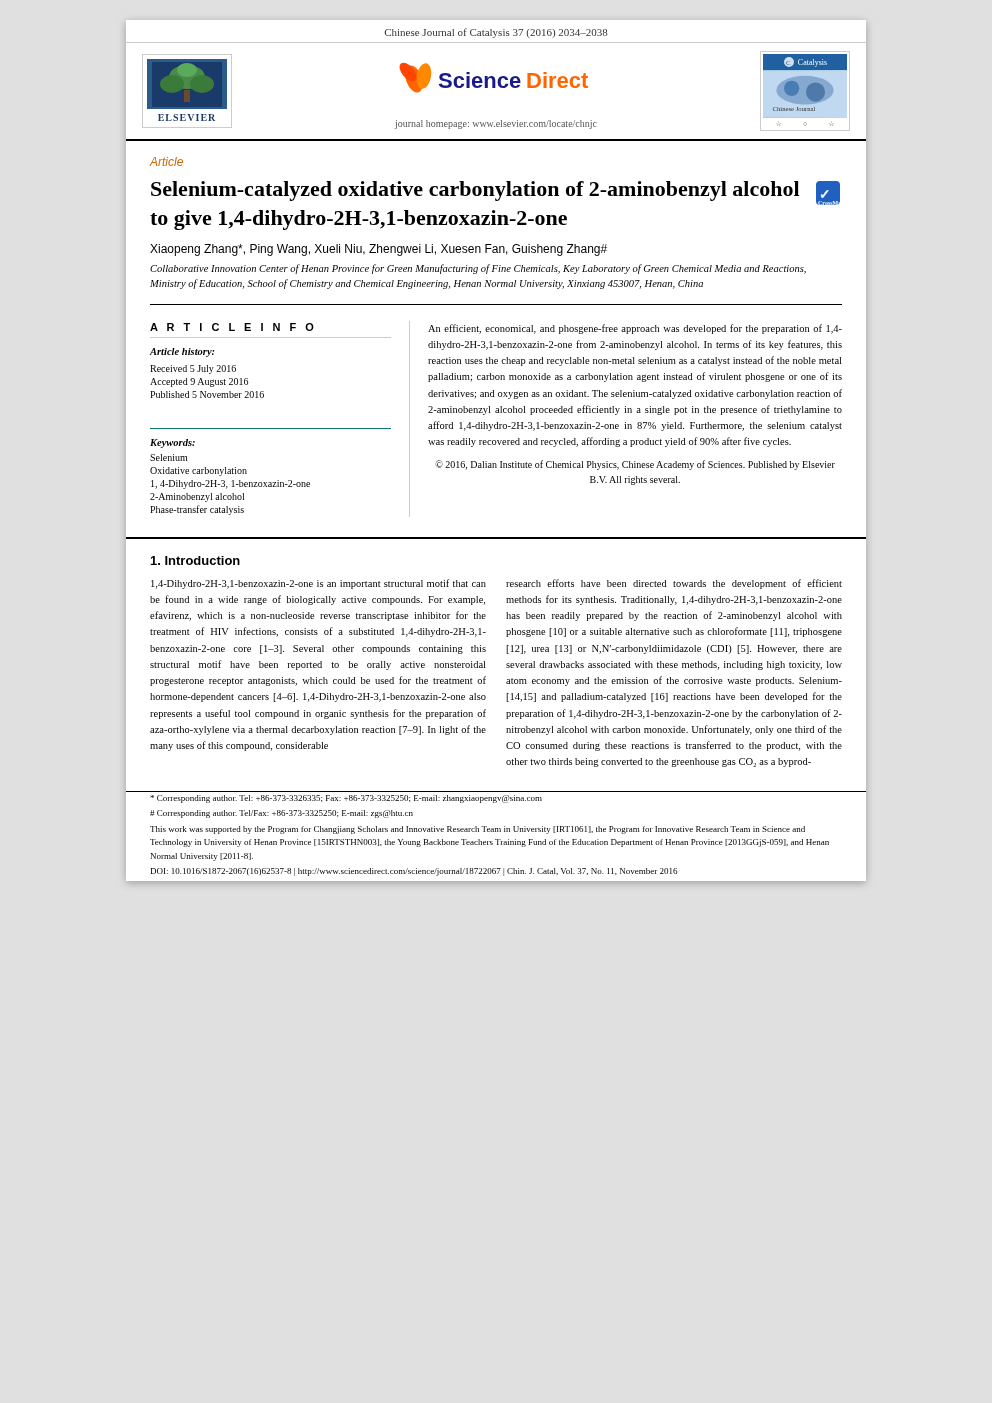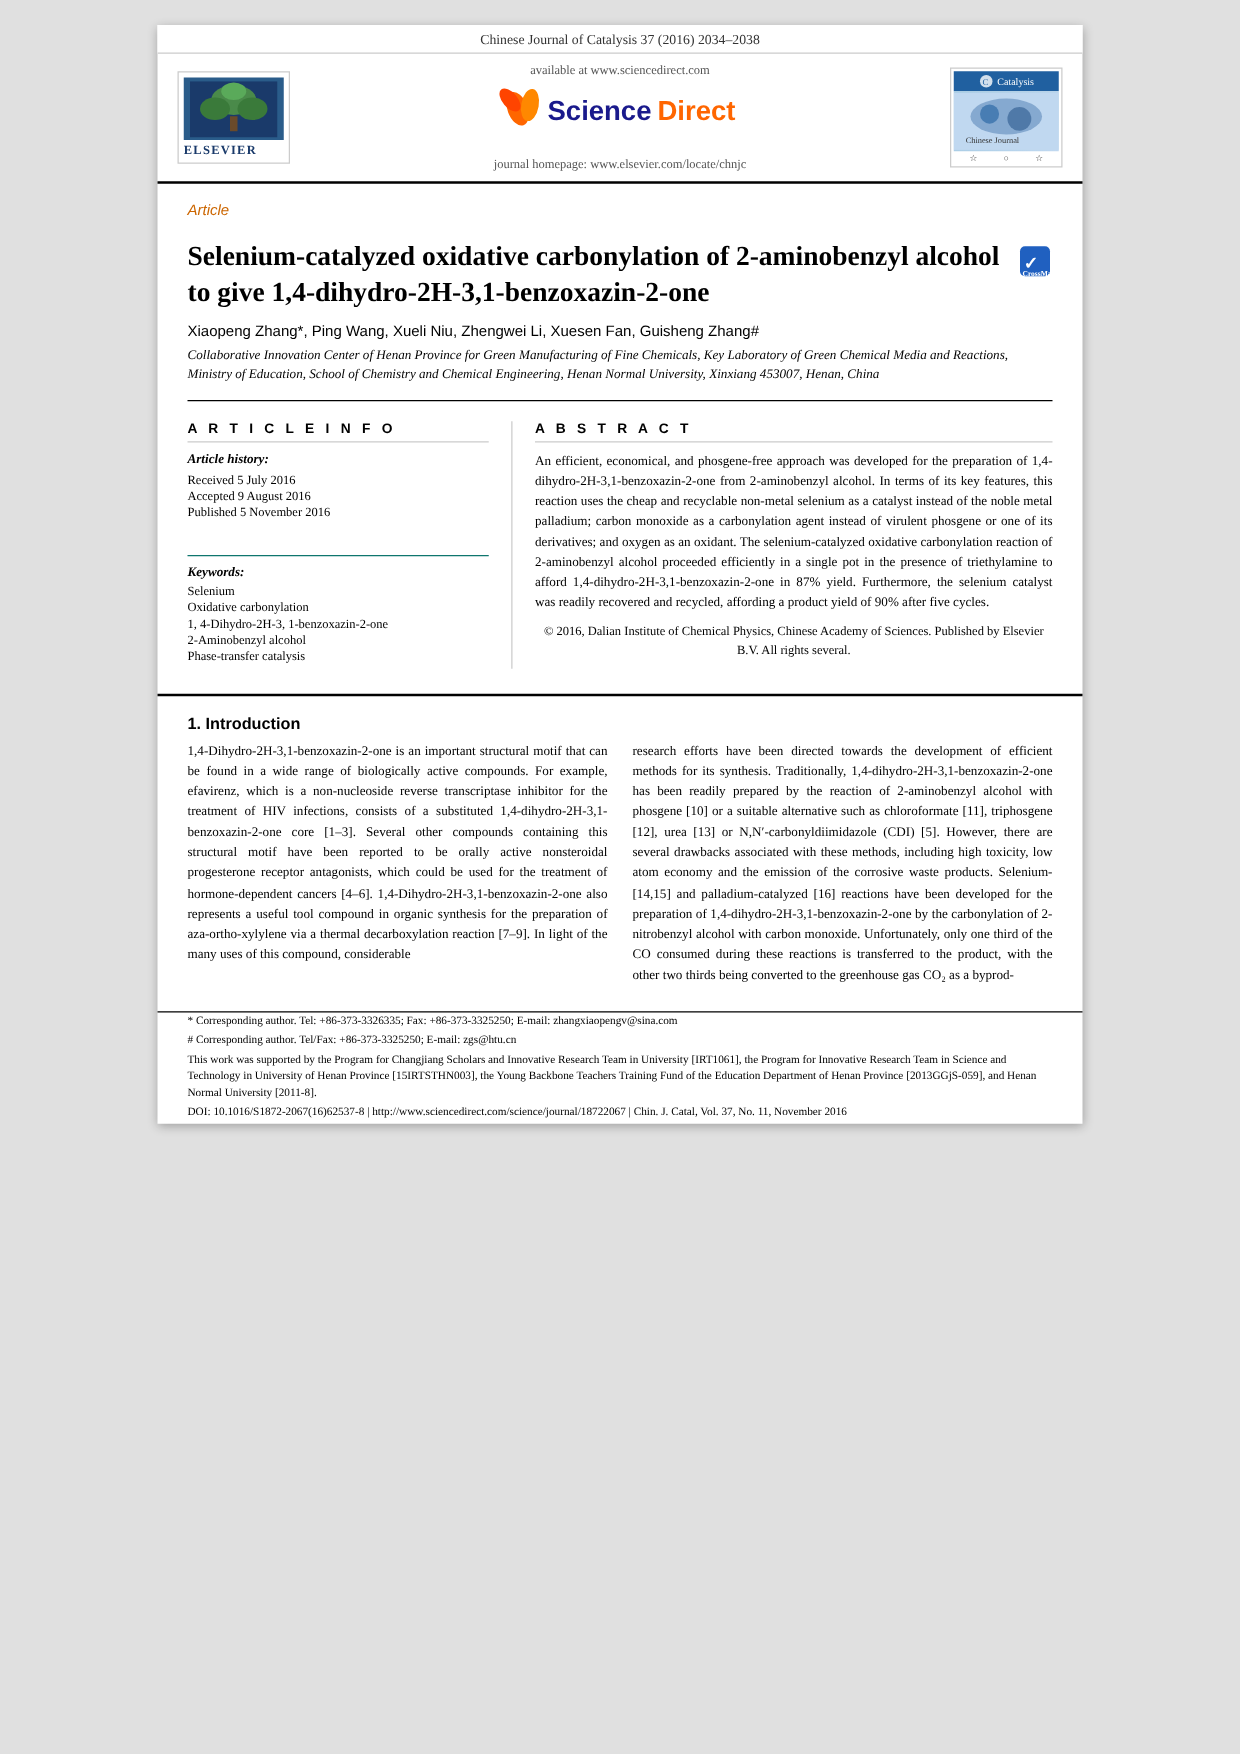--- a/index.html
+++ b/index.html
@@ -29,20 +29,21 @@
       display: flex;
       align-items: center;
       padding: 8px 16px;
       border-bottom: 2px solid #000;
       gap: 10px;
     }
     .elsevier-logo {
       width: 90px;
       display: flex;
       flex-direction: column;
+      align-items: center;
       border: 1px solid #ccc;
       padding: 4px;
       flex-shrink: 0;
     }
     .elsevier-logo .tree-img {
       width: 80px;
       height: 50px;
       background: #2a5c8a;
       display: flex;
       align-items: center;
@@ -116,21 +117,21 @@
       color: #333;
     }
 
     .article-section {
       padding: 14px 24px 10px 24px;
     }
     .article-label {
       color: #cc6600;
       font-size: 12px;
       font-style: italic;
-      margin-bottom: 16px;
+      margin-bottom: 6px;
       font-family: Arial, sans-serif;
     }
     .article-title {
       font-size: 22px;
       font-weight: bold;
       color: #000;
       line-height: 1.3;
       margin-bottom: 10px;
       display: flex;
       align-items: flex-start;
@@ -284,21 +285,20 @@
           <ellipse cx="20" cy="22" rx="12" ry="9" fill="#3a7a3a"></ellipse>
           <ellipse cx="50" cy="22" rx="12" ry="9" fill="#3a7a3a"></ellipse>
           <rect x="32" y="28" width="6" height="12" fill="#6a4a2a"></rect>
           <ellipse cx="35" cy="8" rx="10" ry="7" fill="#5aaa5a"></ellipse>
         </svg>
       </div>
       <div class="elsevier-text">ELSEVIER</div>
     </div>
 
     <div class="header-center">
-      <div class="available">available at www.sciencedirect.com</div>
       <div class="sd-logo-wrapper">
         <svg width="200" height="38" viewBox="0 0 200 38">
 
           <ellipse cx="18" cy="19" rx="8" ry="14" fill="#FF6600" transform="rotate(-20 18 19)"></ellipse>
           <ellipse cx="28" cy="16" rx="7" ry="13" fill="#FF8800" transform="rotate(10 28 16)"></ellipse>
           <ellipse cx="12" cy="12" rx="6" ry="11" fill="#FF4400" transform="rotate(-40 12 12)"></ellipse>
           <text x="42" y="28" font-family="Arial, sans-serif" font-size="22" font-weight="bold" fill="#1a1a8c">Science</text>
           <text x="130" y="28" font-family="Arial, sans-serif" font-size="22" font-weight="bold" fill="#FF6600">Direct</text>
         </svg>
       </div>
@@ -355,21 +355,20 @@
           <div class="kw-label">Keywords:</div>
           <div class="kw-item">Selenium</div>
           <div class="kw-item">Oxidative carbonylation</div>
           <div class="kw-item">1, 4-Dihydro-2H-3, 1-benzoxazin-2-one</div>
           <div class="kw-item">2-Aminobenzyl alcohol</div>
           <div class="kw-item">Phase-transfer catalysis</div>
         </div>
       </div>
 
       <div class="right-col">
-        <div class="col-header">A B S T R A C T</div>
         <div class="abstract-text">
           <p>An efficient, economical, and phosgene-free approach was developed for the preparation of 1,4-dihydro-2H-3,1-benzoxazin-2-one from 2-aminobenzyl alcohol. In terms of its key features, this reaction uses the cheap and recyclable non-metal selenium as a catalyst instead of the noble metal palladium; carbon monoxide as a carbonylation agent instead of virulent phosgene or one of its derivatives; and oxygen as an oxidant. The selenium-catalyzed oxidative carbonylation reaction of 2-aminobenzyl alcohol proceeded efficiently in a single pot in the presence of triethylamine to afford 1,4-dihydro-2H-3,1-benzoxazin-2-one in 87% yield. Furthermore, the selenium catalyst was readily recovered and recycled, affording a product yield of 90% after five cycles.</p>
           <p class="copyright-line">© 2016, Dalian Institute of Chemical Physics, Chinese Academy of Sciences. Published by Elsevier B.V. All rights several.</p>
         </div>
       </div>
     </div>
   </div>
 
   <div class="main-content">
     <div class="section-number">1.  Introduction</div>

